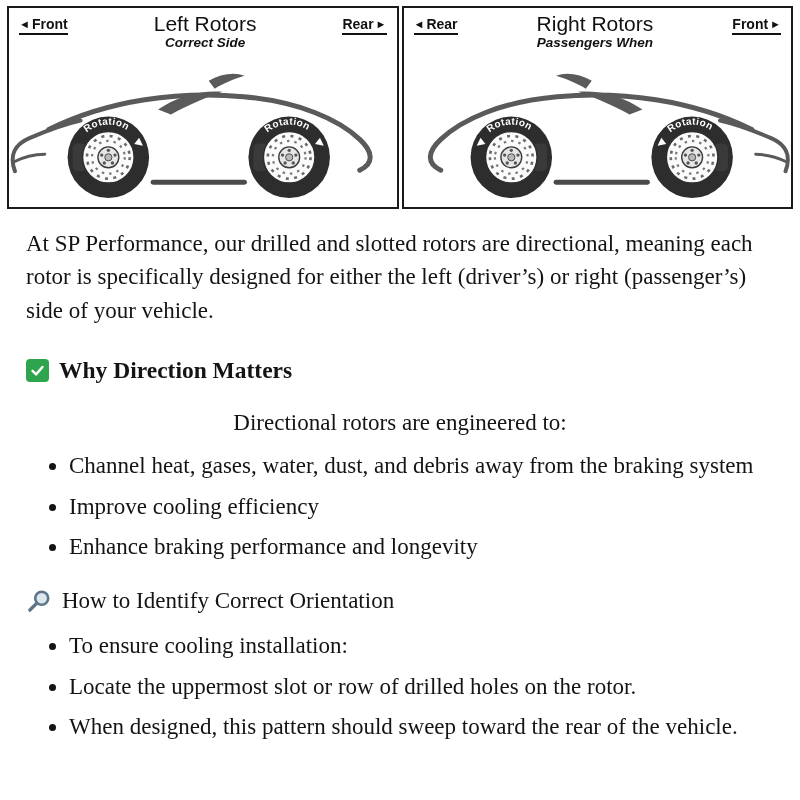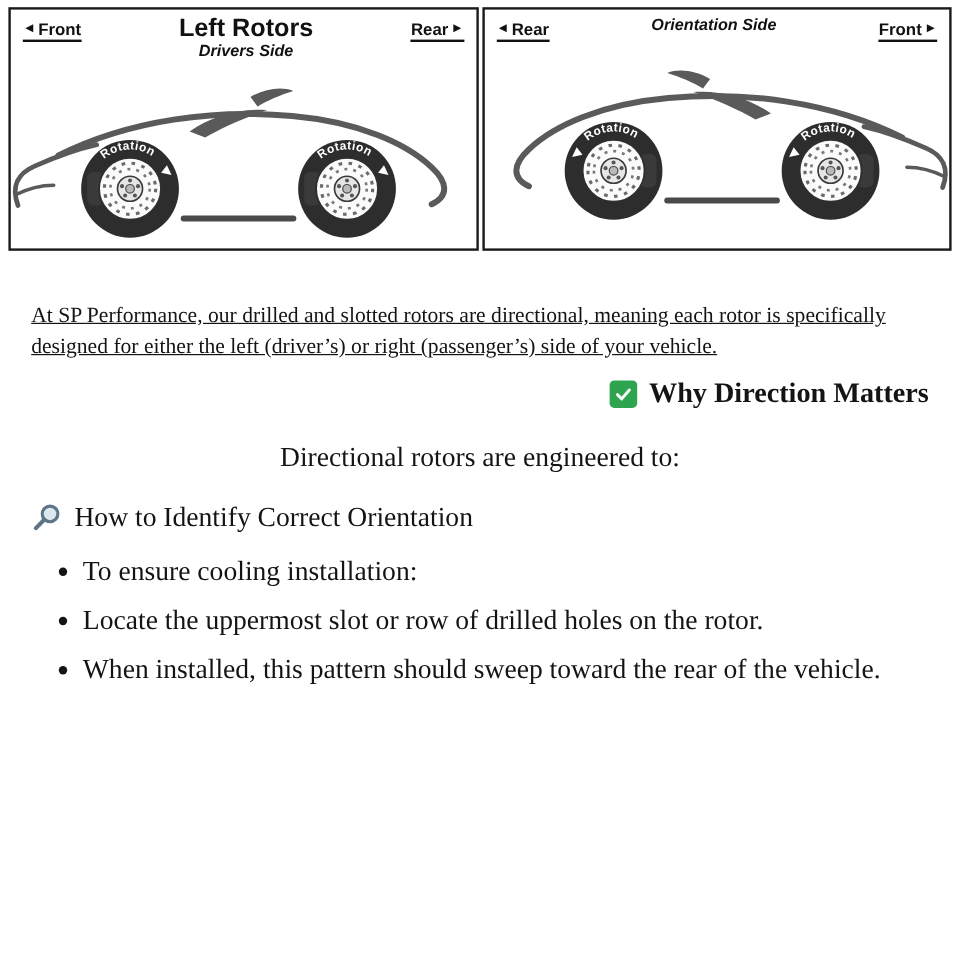--- a/index.html
+++ b/index.html
@@ -17,31 +17,31 @@
     display:flex; align-items:flex-start;
     padding:5px 10px 0; font-family:"Liberation Sans", sans-serif; color:#111;
   }
   .dir {
     font-weight:bold; font-size:14px; line-height:1.1;
     border-bottom:2px solid #111; padding-bottom:1px; margin-top:4px;
     display:inline-flex; align-items:center; gap:2px; white-space:nowrap;
   }
   .tri { font-size:11px; line-height:1; }
   .titles { flex:1; text-align:center; }
-  .p-title { font-weight:bold; font-size:21px; line-height:1.05; }
+  .p-title { font-weight:normal; font-size:21px; line-height:1.05; }
   .p-sub { font-weight:bold; font-style:italic; font-size:13.5px; }
   .car-svg { display:block; width:100%; height:auto; }
   .rot-text { font-family:"Liberation Sans", sans-serif; font-weight:bold; font-size:10px; fill:#ffffff; letter-spacing:.4px; }
   .rot-arrow { fill:#ffffff; }
 
   
   .article { padding:0 26px; }
-  .intro { font-size:18px; line-height:1.45; margin:40px 0 0;text-decoration:underline; }
+  .intro { font-size:23px; line-height:1.45; margin:18px 0 0; }
   .h-row { display:flex; align-items:center; gap:10px; }
-  .h1-row { margin:14px 0 0;justify-content:flex-end; }
+  .h1-row { margin:30px 0 0; }
   .h1-row .h-text { font-size:23.5px; font-weight:bold; }
   .h2-row { margin:24px 0 16px;align-items:flex-end; }
   .h2-row .h-text { font-size:23px; font-weight:normal; }
   .lead { font-size:23px; margin:26px 0 0;text-align:center; }
   ul.blist { margin:14px 0 0; padding-left:43px; list-style:disc; }
   ul.blist li { font-size:23px; line-height:1.42; margin:0 0 8px; }
 
   .check-icon {
     width:23px; height:23px; flex:0 0 23px;
     background:#2ea44f; border-radius:4px;
@@ -91,21 +91,21 @@
 <div class="diagram">
 
   <div class="panel">
     <div class="panel-head">
       <span class="dir">
           <span class="tri">◄</span>
           <span>Front</span>
         </span>
       <div class="titles">
         <div class="p-title">Left Rotors</div>
-        <div class="p-sub">Drivers Side</div>
+        <div class="p-sub">Correct Side</div>
       </div>
       <span class="dir">
           <span>Rear</span>
           <span class="tri">►</span>
         </span>
     </div>
     <svg class="car-svg" viewBox="0 0 390 158">
       <use href="#car"></use>
       <text class="rot-text"><textPath href="#arcA1" startOffset="27%">Rotation</textPath></text>
       <polygon class="rot-arrow" points="0,-4 8,0 0,4" transform="translate(128.5,91.5) rotate(38)"></polygon>
@@ -114,21 +114,22 @@
     </svg>
   </div>
 
   <div class="panel">
     <div class="panel-head">
       <span class="dir">
           <span class="tri">◄</span>
           <span>Rear</span>
         </span>
       <div class="titles">
-        <div class="p-sub">Orientation Side</div>
+        <div class="p-title">Right Rotors</div>
+        <div class="p-sub">Passengers When</div>
       </div>
       <span class="dir">
           <span>Front</span>
           <span class="tri">►</span>
         </span>
     </div>
     <svg class="car-svg" viewBox="0 0 390 158">
       <use href="#car" transform="translate(390,0) scale(-1,1)"></use>
       <text class="rot-text"><textPath href="#arcB1" startOffset="27%">Rotation</textPath></text>
       <polygon class="rot-arrow" points="0,-4 8,0 0,4" transform="translate(79.5,91.5) rotate(142)"></polygon>
@@ -146,30 +147,35 @@
     <span class="check-icon">
       <svg viewBox="0 0 24 24">
           <polyline points="5,12.5 10,17.5 19,7" fill="none" stroke="#ffffff" stroke-width="3.4" stroke-linecap="round" stroke-linejoin="round"></polyline>
         </svg>
     </span>
     <span class="h-text">Why Direction Matters</span>
   </div>
 
   <p class="lead">Directional rotors are engineered to:</p>
 
+  <ul class="blist">
+    <li>Channel heat, gases, water, dust, and debris away from the braking system</li>
+    <li>Improve cooling efficiency</li>
+    <li>Enhance braking performance and longevity</li>
+  </ul>
 
   <div class="h-row h2-row">
     <span class="mag-icon">
       <svg viewBox="0 0 24 24">
         <circle cx="14.5" cy="9.5" r="6" fill="#dde7ee" stroke="#5d7587" stroke-width="2.4"></circle>
         <line x1="9.8" y1="14.2" x2="3.6" y2="20.4" stroke="#5d7587" stroke-width="3.2" stroke-linecap="round"></line>
       </svg>
     </span>
     <span class="h-text">How to Identify Correct Orientation</span>
   </div>
 
   <ul class="blist">
     <li>To ensure cooling installation:</li>
     <li>Locate the uppermost slot or row of drilled holes on the rotor.</li>
-    <li>When installed, this pattern should sweep toward the rear of the vehicle.</li>
+    <li>When designed, this pattern should sweep toward the rear of the vehicle.</li>
   </ul>
 
 </div>
 
 </body></html>

